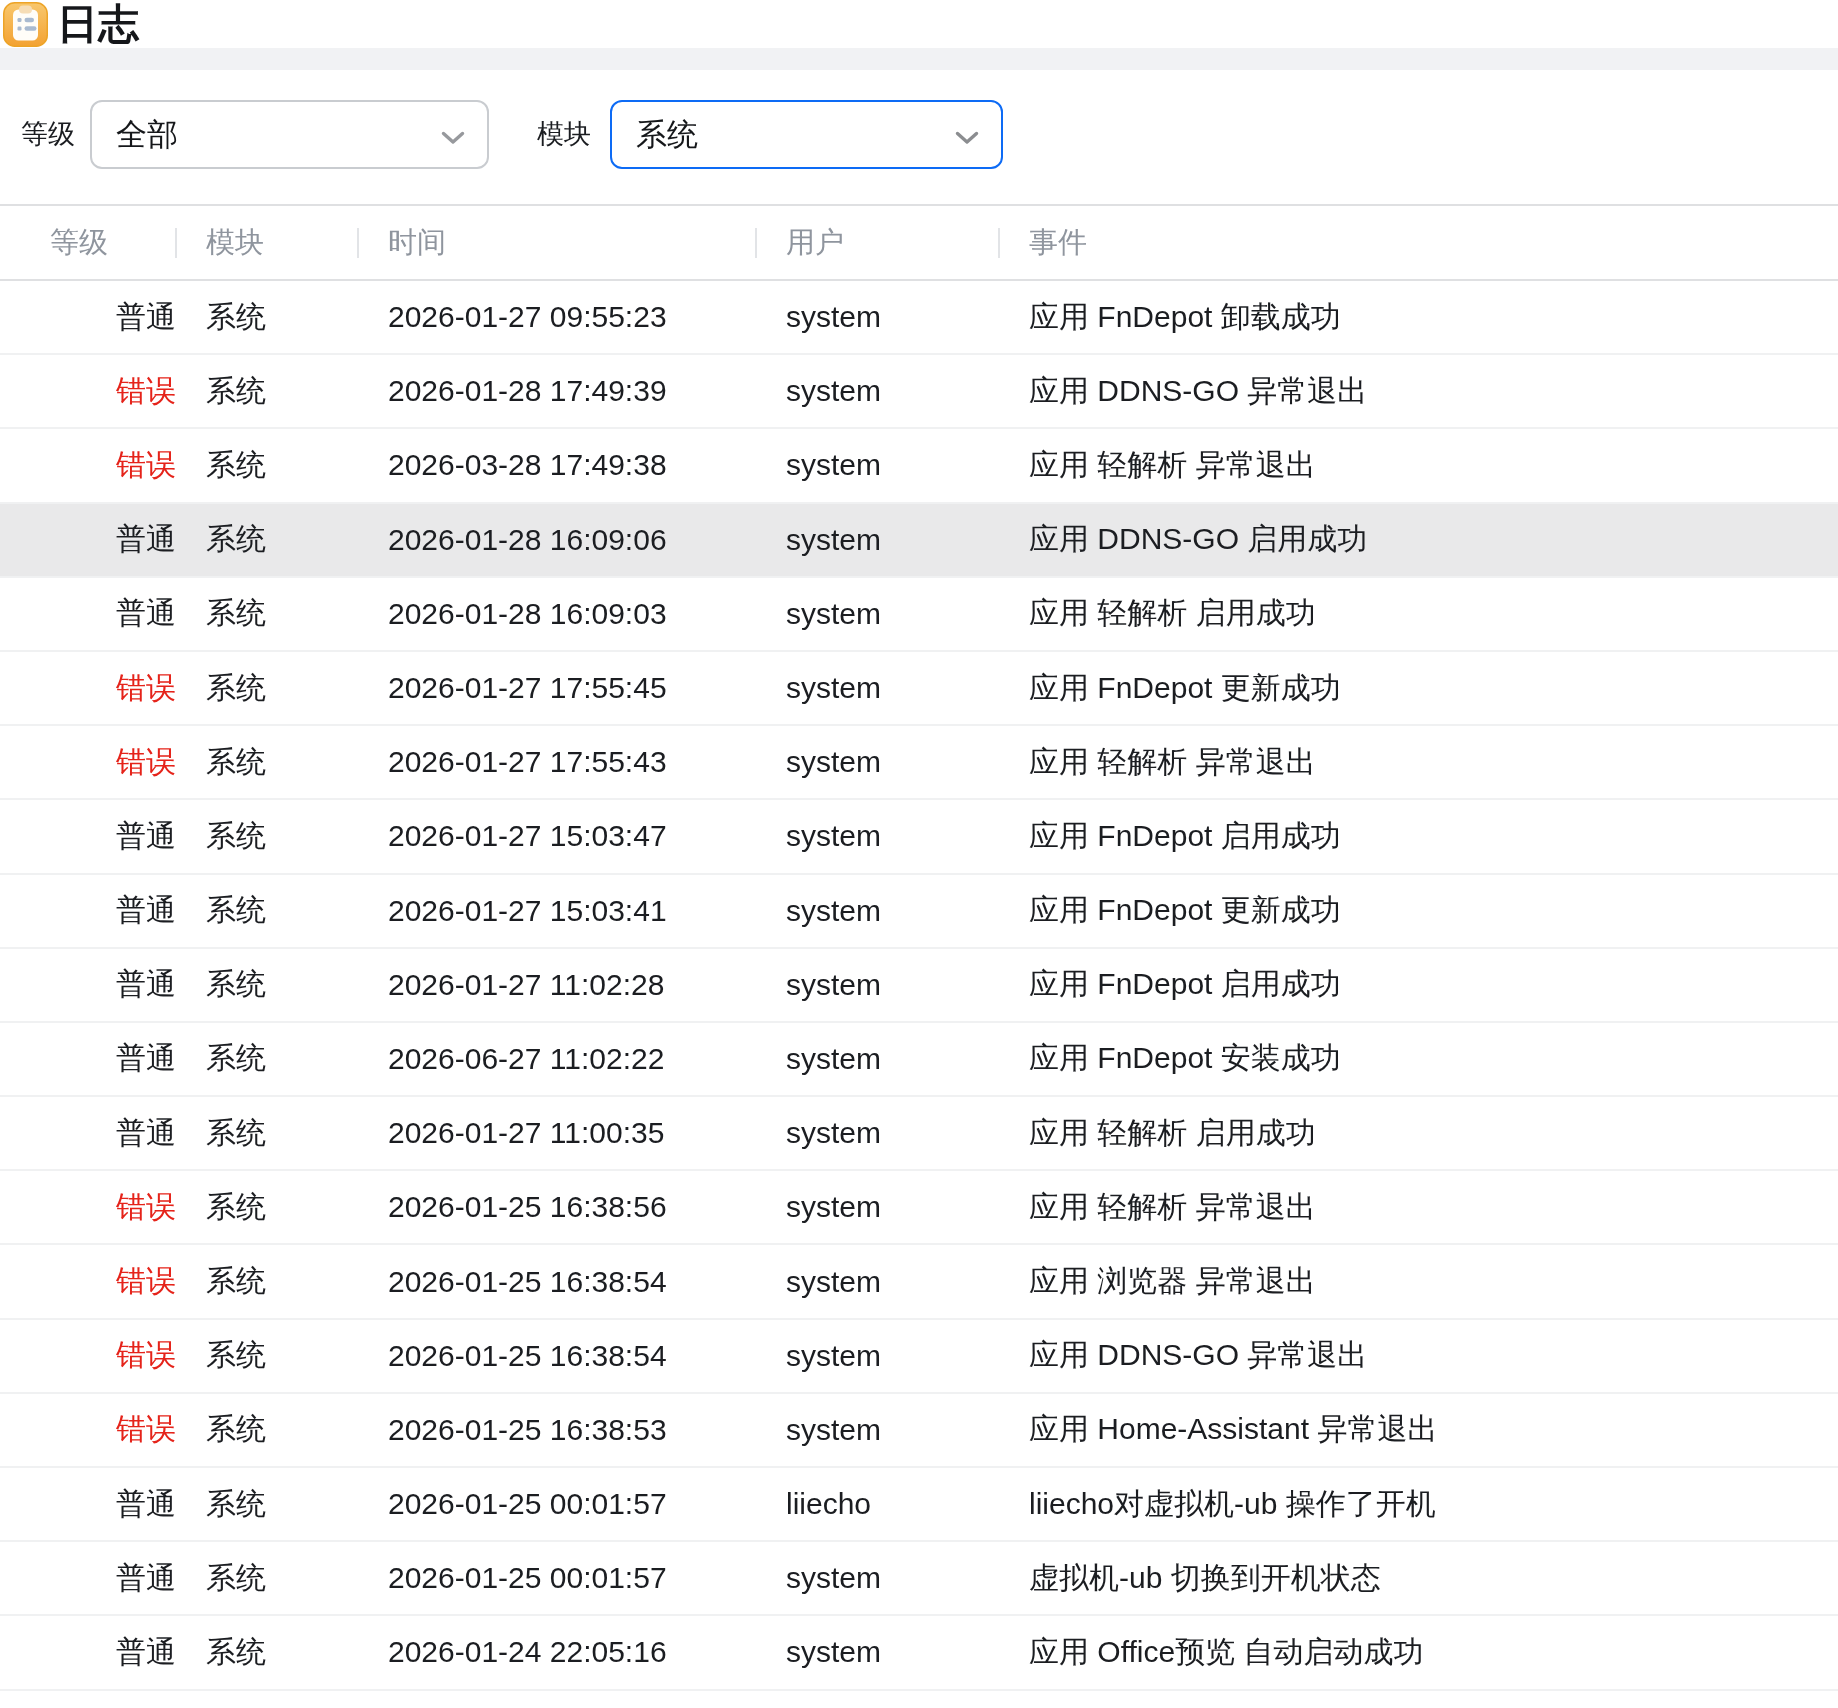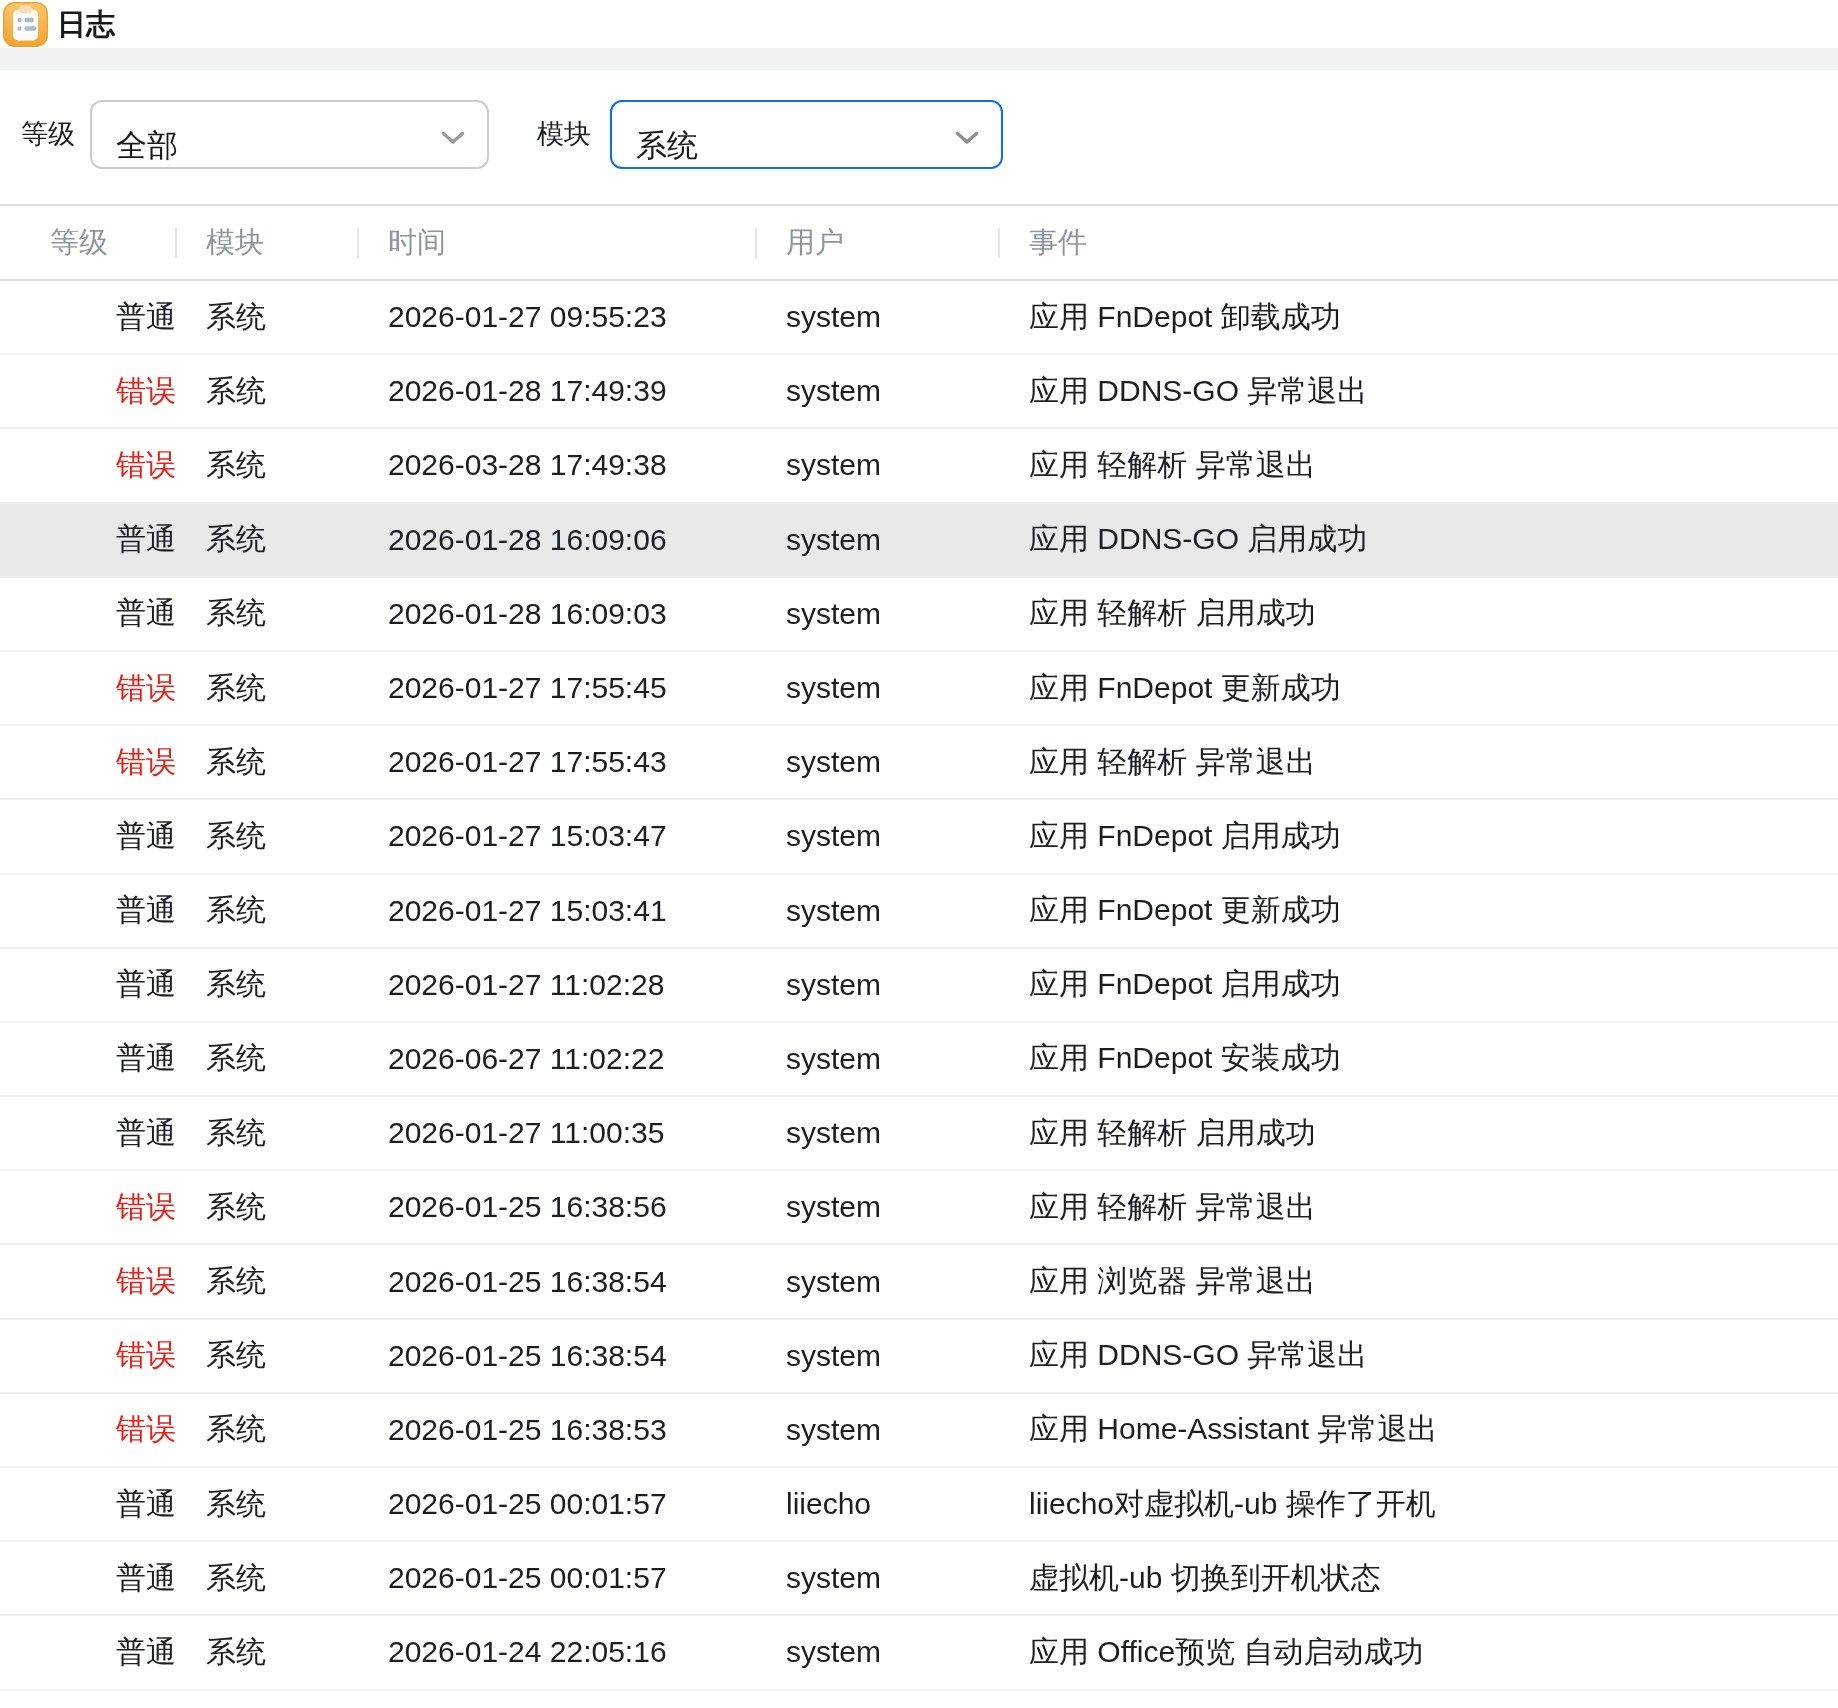--- a/index.html
+++ b/index.html
@@ -7,36 +7,36 @@
     width:1838px; height:1708px; position:relative; overflow:hidden;
     background:#ffffff; color:#1b1d21;
     font-family:"Liberation Sans","DejaVu Sans",sans-serif;
   }
 
   
   .topbar { position:absolute; left:0; top:0; width:1838px; height:48px; background:#ffffff; }
   .app-icon { position:absolute; left:3px; top:2px; width:45px; height:45px; }
   .page-title {
     position:absolute; left:57px; top:0; height:48px; line-height:48px;
-    font-size:29px; font-weight:700; color:#15171a; white-space:nowrap;text-align:center;
+    font-size:41px; font-weight:700; color:#15171a; white-space:nowrap;text-align:center;
   }
   .band { position:absolute; left:0; top:48px; width:1838px; height:22px; background:var(--band-bg,#f1f2f4); }
 
   
   .filter-label {
     position:absolute; top:100px; height:69px; line-height:69px;
     font-size:27px; color:#1b1d21; white-space:nowrap;
   }
   #level-label  { left:21px; }
   #module-label { left:537px; }
 
   .select {
     position:absolute; top:100px; height:69px; box-sizing:border-box;
     border:2px solid #c9ccd0; border-radius:12px; background:#ffffff;
-    display:flex; align-items:flex-end; padding-left:24px;
+    display:flex; align-items:center; padding-left:24px;
     font-size:31px; color:#15171a; cursor:pointer; white-space:nowrap;
   }
   #level-select  { left:90px;  width:399px; }
   #module-select { left:610px; width:393px; border:2.5px solid var(--accent,#0d6bf5); }
   .select .chevron { position:absolute; right:22px; top:50%; transform:translateY(-50%); display:block; }
 
   
   .log-table {
     position:absolute; top:204px; left:0; width:1838px;
     border-collapse:collapse; table-layout:fixed;

